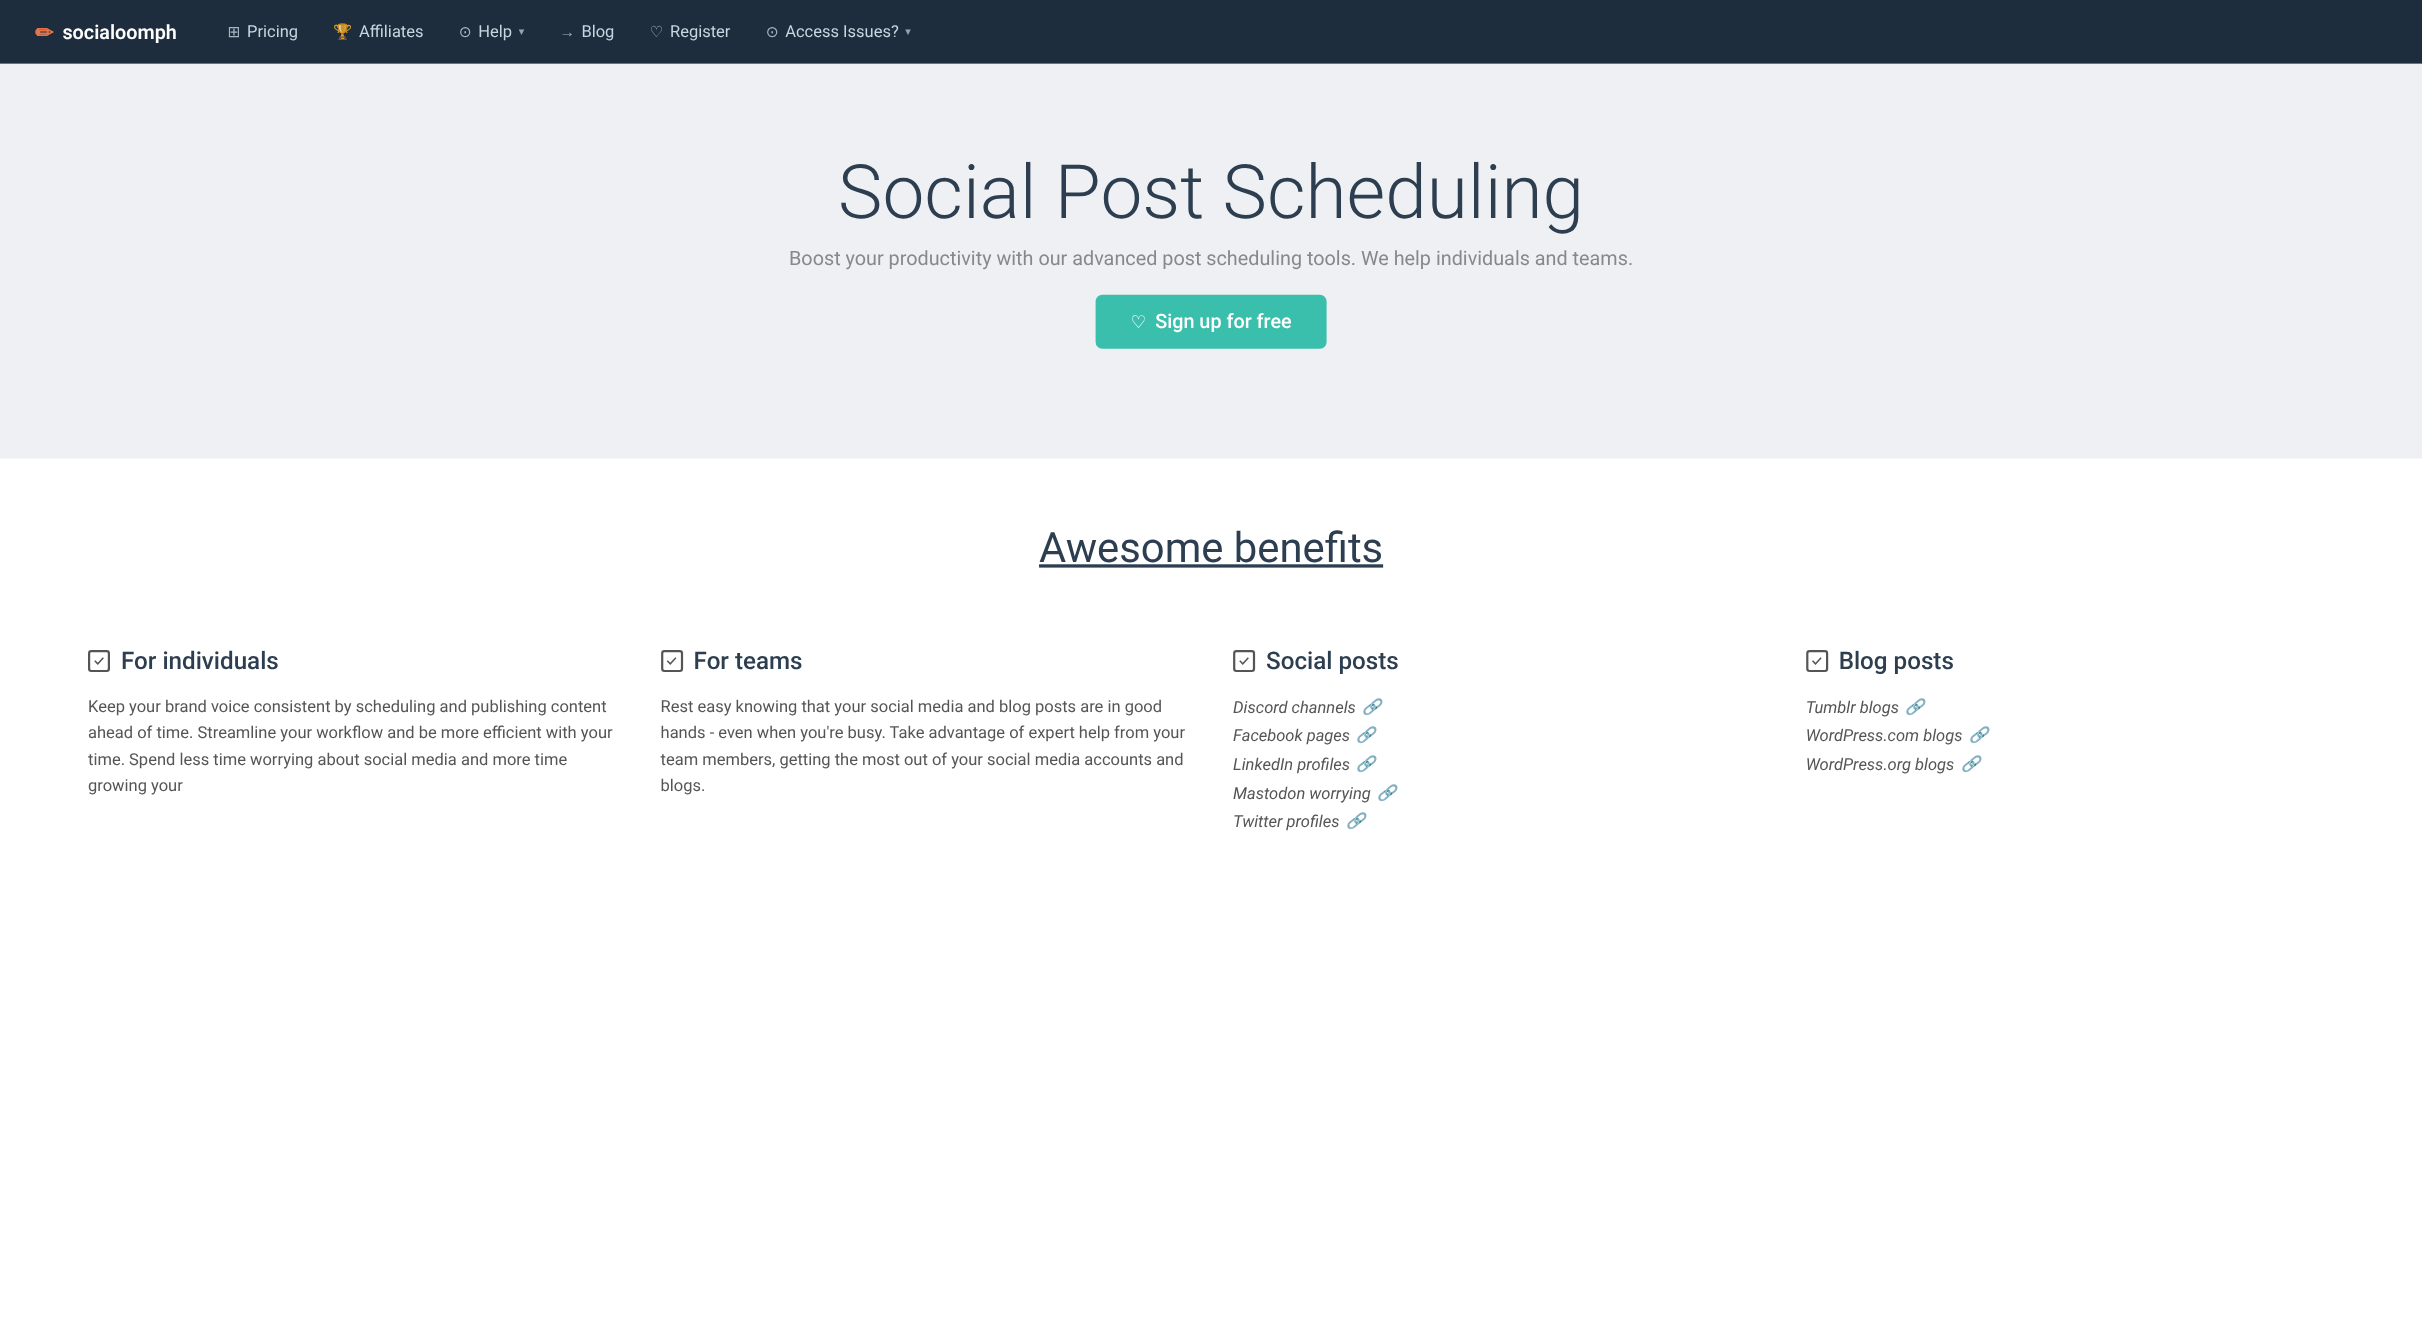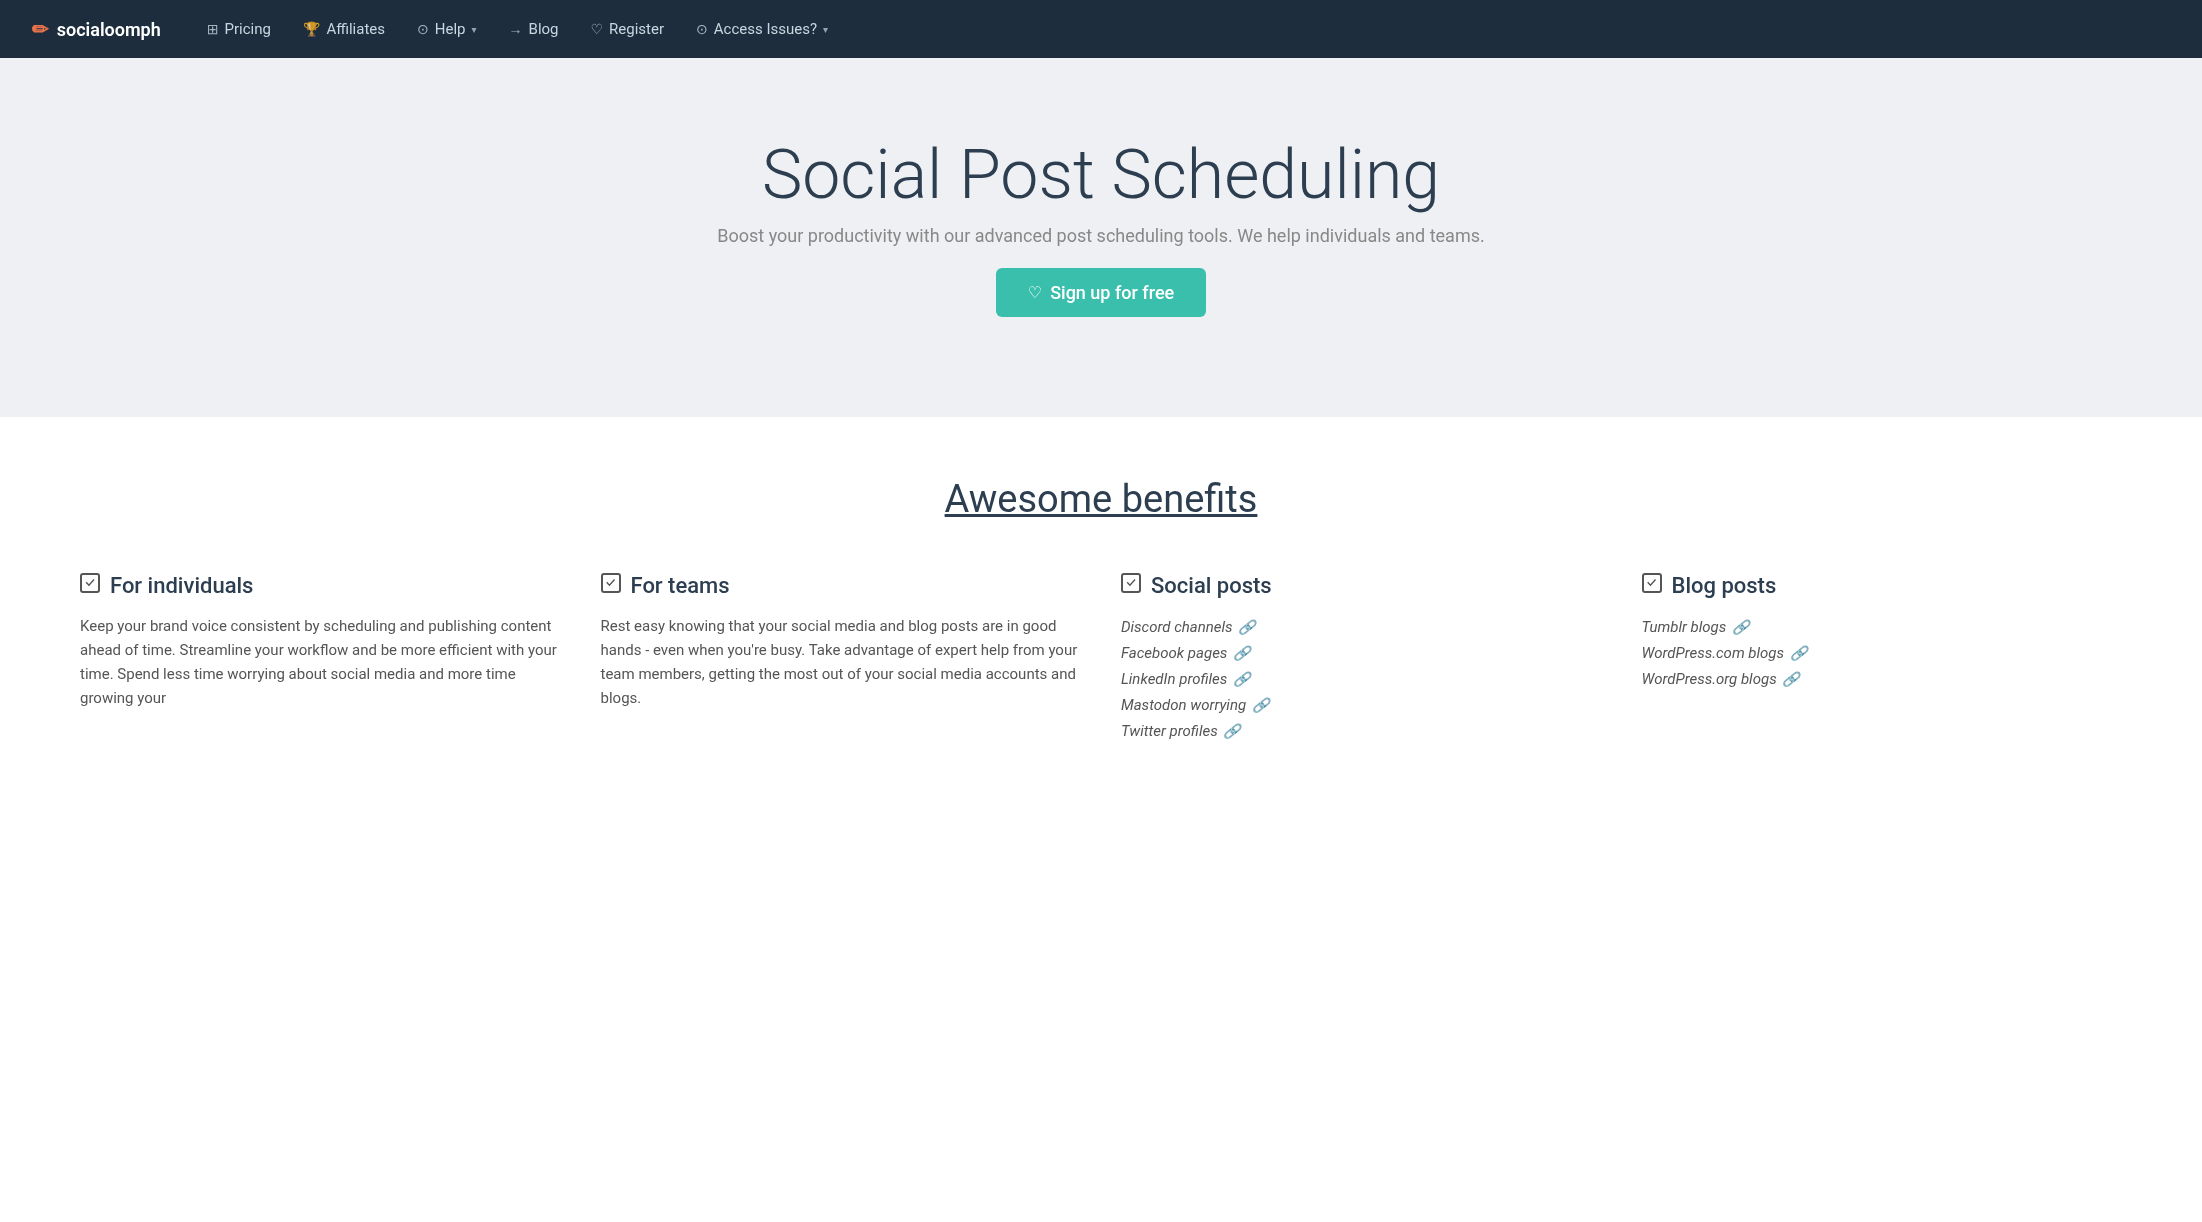--- a/index.html
+++ b/index.html
@@ -116,33 +116,33 @@
     .benefits-section {
       padding: 60px 80px 60px;
       background: #fff;
     }
 
     .benefits-title {
       text-align: center;
       font-size: 38px;
       font-weight: 400;
       color: #2c3e50;
-      margin-bottom: 52px;
+      margin-bottom: 68px;
       text-decoration: underline;
     }
 
     .benefits-grid {
       display: grid;
       grid-template-columns: repeat(4, 1fr);
       gap: 40px;
     }
 
     .benefit-col h3 {
       display: flex;
-      align-items: flex-start;
+      align-items: center;
       gap: 10px;
       font-size: 22px;
       font-weight: 500;
       color: #2c3e50;
       margin-bottom: 16px;
     }
 
     .checkbox-icon {
       width: 20px;
       height: 20px;

